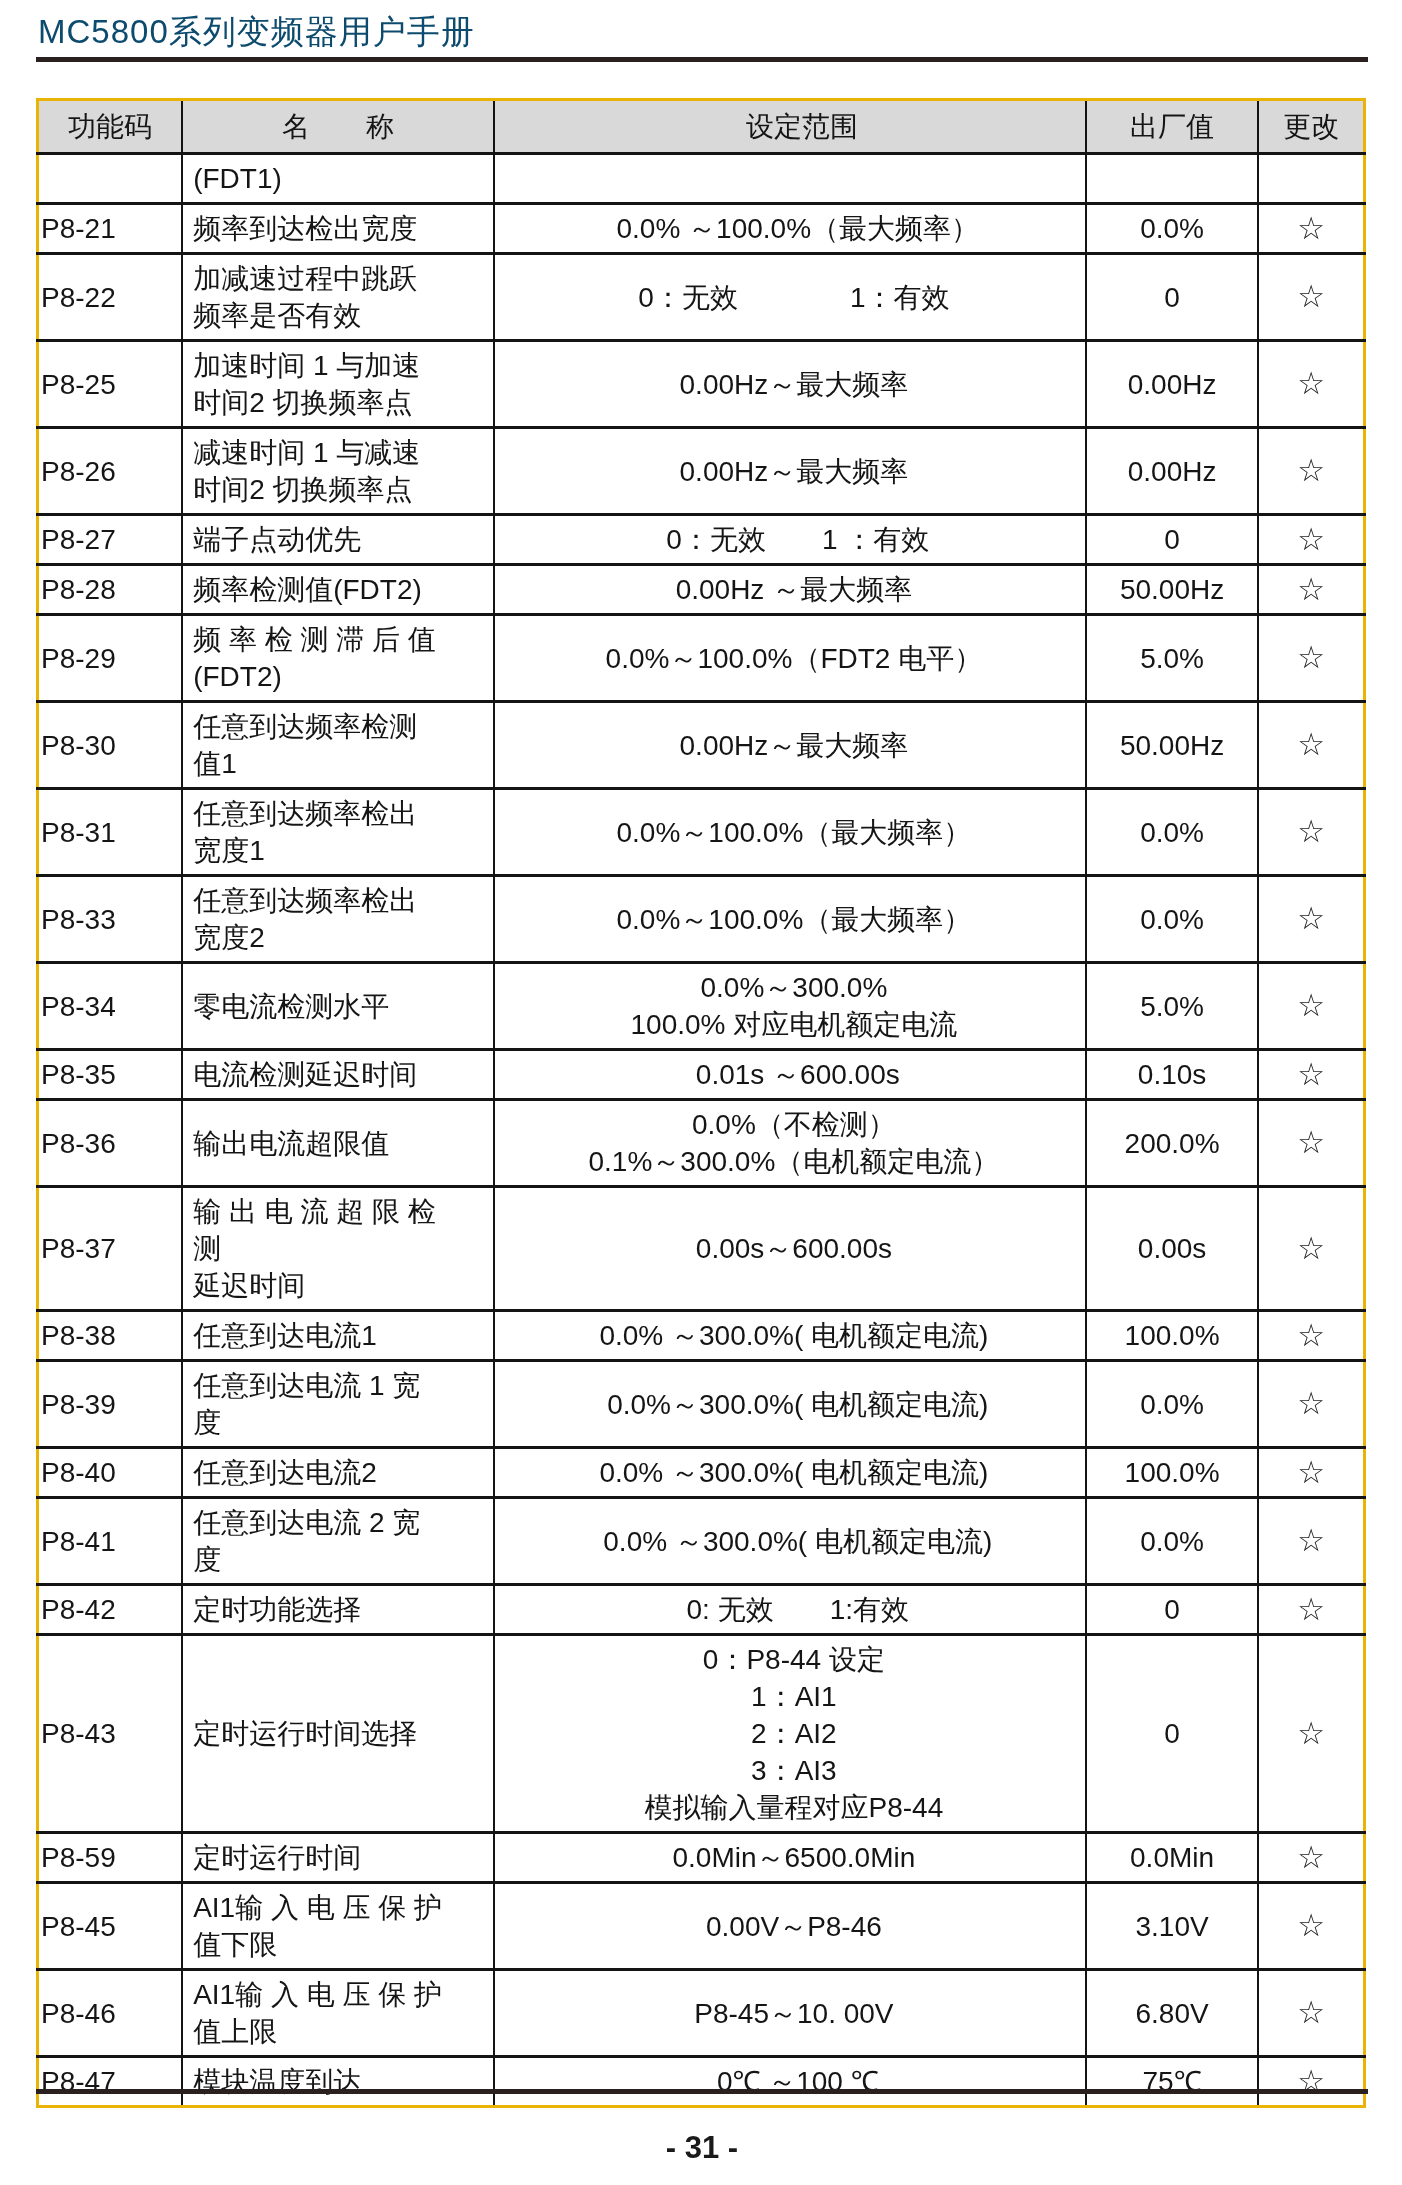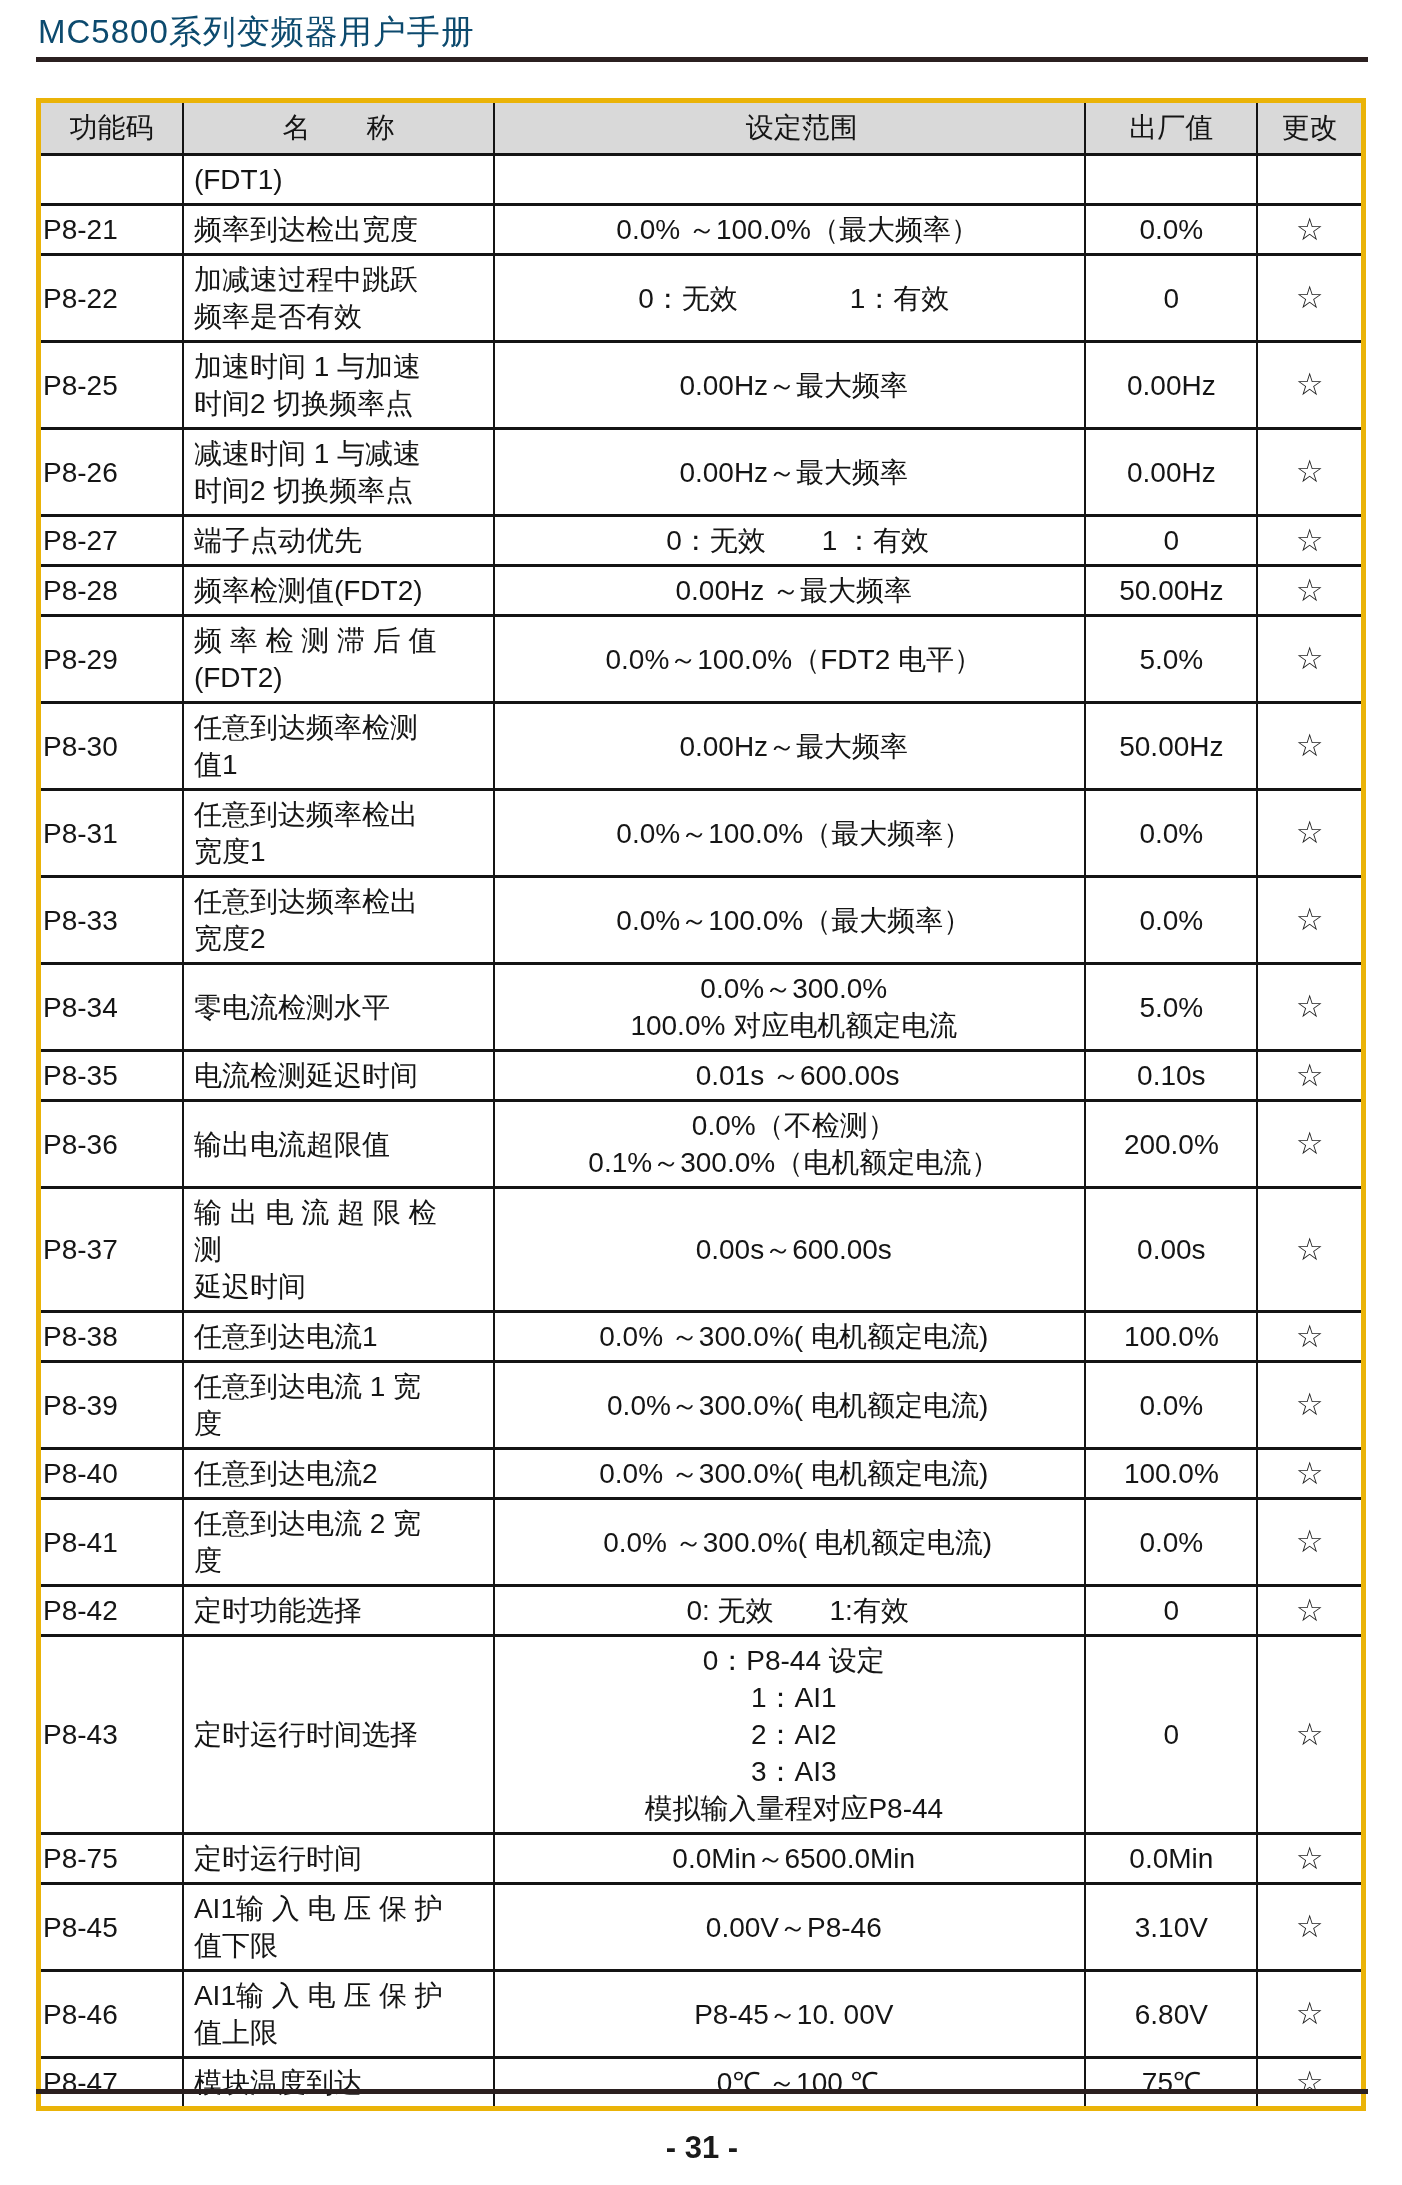--- a/index.html
+++ b/index.html
@@ -35,21 +35,21 @@
     margin-top: 36px;
     table-layout: fixed;
   }
   table.params th, table.params td {
     border: 2px solid #141414;
     font-size: 28px;
     font-weight: normal;
     vertical-align: middle;
     color: #151515;
   }
-  table.params { border: 5px solid #eab308; }
+  table.params { border: 3px solid #eab308; }
   table.params tbody tr { border-top: 3px solid #141414; }
   th { background: #d9d9d9; height: 54px; }
   .col-code   { width: 10.9%; }
   .col-name   { width: 23.5%; margin-left: 38px; }
   .col-range  { width: 44.6%; }
   .col-default{ width: 13.0%; }
   .col-change { width: 8.0%; }
   th.th-range { text-align: center; padding-left: 24px; }
   td.td-code {
     line-height: 37px;
@@ -276,21 +276,21 @@
           <td class="td-name">定时运行时间选择</td>
           <td class="td-range">0：P8-44 设定
 1：AI1
 2：AI2
 3：AI3
 模拟输入量程对应P8-44</td>
           <td class="td-default">0</td>
           <td class="td-change"><span class="star">☆</span></td>
         </tr>
         <tr>
-          <td class="td-code">P8-75</td>
+          <td class="td-code">P8-59</td>
           <td class="td-name">定时运行时间</td>
           <td class="td-range">0.0Min～6500.0Min</td>
           <td class="td-default">0.0Min</td>
           <td class="td-change"><span class="star">☆</span></td>
         </tr>
         <tr>
           <td class="td-code">P8-45</td>
           <td class="td-name">AI1输 入 电 压 保 护
 值下限</td>
           <td class="td-range">0.00V～P8-46</td>

